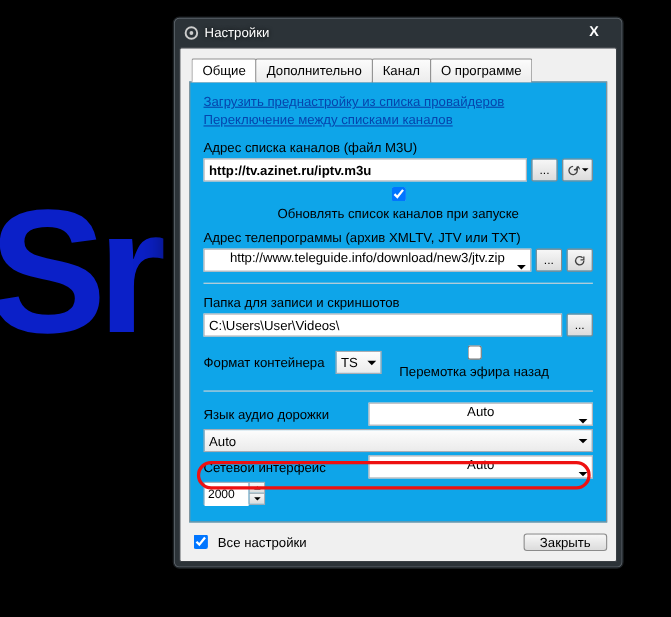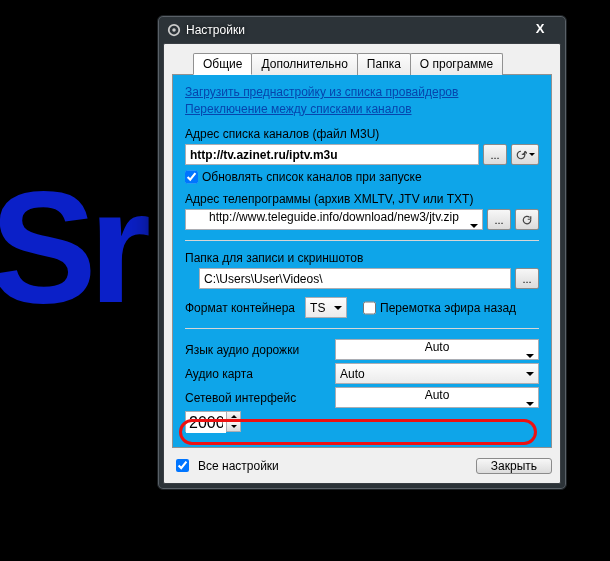--- a/index.html
+++ b/index.html
@@ -80,21 +80,20 @@
     font-size: 12px;
     border-radius: 2px 2px 0 0;
     margin-right: -1px;
     cursor: pointer;
     position: relative;
   }
   .tab.active {
     background: #fff;
     border-bottom: 1px solid #fff;
     z-index: 3;
-    margin-left: 19px;
   }
   .panel {
     border: 1px solid #919191;
     background: #0ea5e9;
     padding: 10px 12px 12px 12px;
     position: relative;
     z-index: 1;
   }
   .link {
     color: #0645ad;
@@ -123,21 +122,21 @@
     background: linear-gradient(#f7f7f7,#dcdcdc);
     border-radius: 2px;
     cursor: pointer;
     display: inline-flex;
     align-items: center;
     justify-content: center;
     font-size: 11px;
     padding: 0 3px;
   }
   .btn-small svg { display:block; }
-  .checkbox-row { display: flex; gap: 4px; margin: 5px 0; }
+  .checkbox-row { display: flex; align-items: center; gap: 4px; margin: 5px 0; flex-direction: column; }
   .checkbox-row input { margin: 0; }
   .sep { height: 1px; background: #d6d6d6; margin: 10px 0; }
   .select {
     border: 1px solid #abadb3;
     height: 21px;
     display: flex;
     align-items: center;
     background: linear-gradient(#fdfdfd,#ebebeb);
     padding: 0 4px;
     cursor: pointer;
@@ -154,21 +153,21 @@
   .spinner {
     width: 56px;
     height: 21px;
     display: flex;
     border: 1px solid #abadb3;
   }
   .spinner input {
     border: none;
     width: 40px;
     padding: 0 3px;
-    font-size: 16px;
+    font-size: 11px;
   }
   .spinner .spins {
     width: 16px;
     border-left: 1px solid #abadb3;
     display: flex;
     flex-direction: column;
   }
   .spinner .spins div {
     flex: 1;
     background: linear-gradient(#f7f7f7,#dcdcdc);
@@ -215,21 +214,21 @@
       <circle cx="8" cy="8" r="2" fill="#ccc"></circle>
     </svg>
     <span class="title-text">Настройки</span>
     <div class="close-x">X</div>
   </div>
 
   <div class="client">
     <div class="tabs">
       <div class="tab active">Общие</div>
       <div class="tab">Дополнительно</div>
-      <div class="tab">Папка</div>
+      <div class="tab">Канал</div>
       <div class="tab">О программе</div>
     </div>
 
     <div class="panel" style="position:relative;">
       <span class="link">Загрузить преднастройку из списка провайдеров</span><br>
       <span class="link">Переключение между списками каналов</span>
 
       <div class="label">Адрес списка каналов (файл M3U)</div>
       <div class="row">
         <input type="text" style="flex: 1 1 0%; font-weight: bold;" value="http://tv.azinet.ru/iptv.m3u">
@@ -260,21 +259,21 @@
               <path d="M13 8a5 5 0 1 1-1.5-3.5" fill="none" stroke="#444" stroke-width="1.6"></path>
               <path d="M13 3v4h-4" fill="none" stroke="#444" stroke-width="1.6"></path>
             </svg>
         </div>
       </div>
 
       <div class="sep"></div>
 
       <div class="label" style="margin-top:0">Папка для записи и скриншотов</div>
       <div class="row">
-        <input type="text" style="flex: 1 1 0%; margin-left: 14px;" value="C:\Users\User\Videos\">
+        <input type="text" style="flex: 1 1 0%;" value="C:\Users\User\Videos\">
         <div class="btn-small">...</div>
       </div>
 
       <div class="row" style="margin-top:8px; gap:10px;">
         <span>Формат контейнера</span>
         <div class="select" style="width:42px">
           <span>TS</span>
           <span class="arrow"></span>
         </div>
         <div class="checkbox-row" style="margin:0 0 0 6px;">
@@ -289,21 +288,20 @@
         <div class="col-label">Язык аудио дорожки</div>
         <div class="col-input">
           <div class="select flat">
             <span>Auto</span>
             <span class="arrow"></span>
           </div>
         </div>
       </div>
 
       <div class="row-grid">
-        <div class="col-label">Аудио карта</div>
         <div class="col-input">
           <div class="select">
             <span>Auto</span>
             <span class="arrow"></span>
           </div>
         </div>
       </div>
 
       <div class="row-grid">
         <div class="col-label">Сетевой интерфейс</div>

